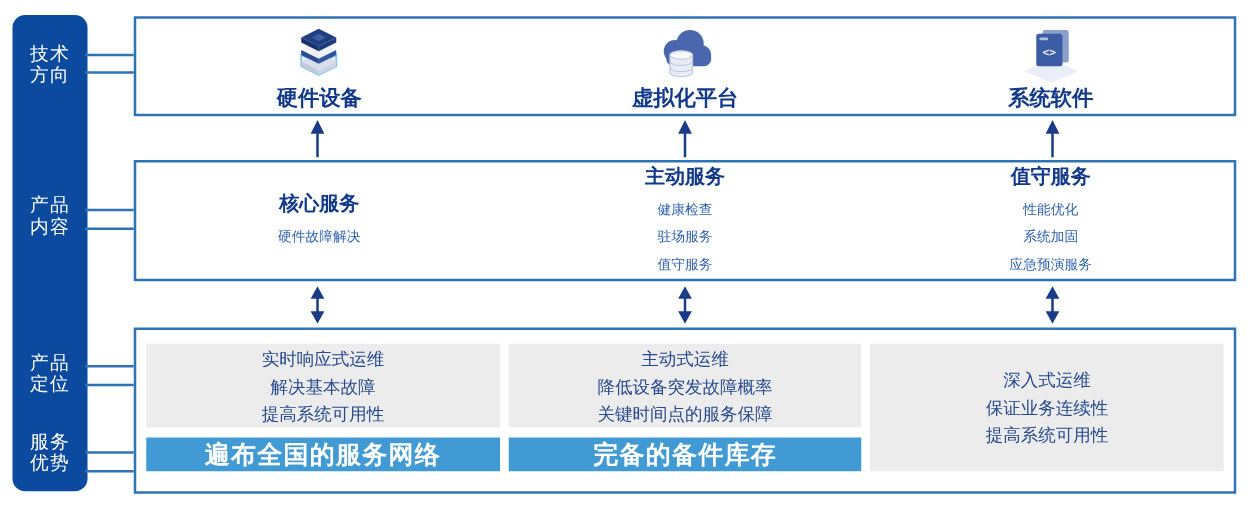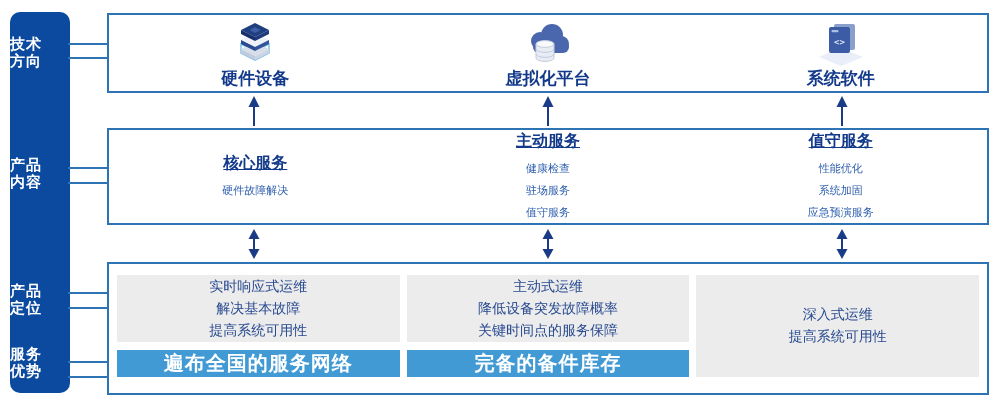--- a/index.html
+++ b/index.html
@@ -6,41 +6,41 @@
   .canvas{
     position:relative;width:1000px;height:407px;background:#fff;
     font-family:"Liberation Sans","DejaVu Sans",sans-serif;overflow:hidden;
   }
   
   .sidebar{
     position:absolute;left:10px;top:12px;width:60px;height:381px;
     background:var(--deep-blue,#0b4a9e);border-radius:10px;
   }
   .side-label{
-    position:absolute;left:0;width:60px;color:#fff;
-    font-weight:bold;font-size:15px;line-height:17px;letter-spacing:1px;
+    position:absolute;left:0;width:60px;text-align:center;color:#fff;
+    font-weight:normal;font-size:15px;line-height:17px;letter-spacing:1px;
   }
   
   .conn{position:absolute;left:68px;width:41px;height:2px;background:var(--line-blue,#2e74b5);}
   
   .box{position:absolute;left:107px;width:882px;background:#fff;
        border:2px solid var(--line-blue,#2e74b5);box-sizing:border-box;display:flex;}
   .top-box{top:13px;height:80px;}
   .mid-box{top:128px;height:97px;}
   .bot-box{top:262px;height:133px;padding:11px 8px 16px 8px;gap:7px;}
   
   .tech-col{flex:1;display:flex;flex-direction:column;align-items:center;justify-content:flex-start;padding-top:3px;}
   .tech-icon{width:48px;height:48px;}
   .tech-label{font-size:17px;font-weight:bold;color:var(--navy,#12398a);margin-top:1px;}
   
   .svc-col{flex:1;display:flex;flex-direction:column;align-items:center;justify-content:center;text-align:center;}
-  .svc-heading{font-size:16px;font-weight:bold;color:var(--navy,#12398a);margin-bottom:5px;text-decoration:underline;}
+  .svc-heading{font-size:16px;font-weight:bold;color:var(--navy,#12398a);margin-bottom:5px;}
   .svc-item{font-size:11px;color:var(--mid-blue,#2e5fae);line-height:22px;}
   
-  .pos-col{flex:1;display:flex;flex-direction:column;font-family:Liberation Serif, serif;}
+  .pos-col{flex:1;display:flex;flex-direction:column;}
   .pos-card{flex:1;background:var(--card-gray,#ececec);display:flex;flex-direction:column;
             align-items:center;justify-content:center;text-align:center;}
   .pos-line{font-size:14px;color:var(--navy2,#27498f);line-height:22px;}
   .pos-bar{height:27px;margin-top:8px;background:var(--sky-blue,#429ad5);
            display:flex;align-items:center;justify-content:center;
            color:#fff;font-size:20px;font-weight:bold;letter-spacing:1px;}
   
   .arrow{position:absolute;width:14px;height:30px;}
   .a1{top:96px;} .a2{top:229px;}
   .ax1{left:247px;} .ax2{left:541px;} .ax3{left:835px;}
@@ -181,18 +181,19 @@
       <div class="pos-card">
         <div class="pos-line">主动式运维</div>
         <div class="pos-line">降低设备突发故障概率</div>
         <div class="pos-line">关键时间点的服务保障</div>
       </div>
       <div class="pos-bar">完备的备件库存</div>
     </div>
     <div class="pos-col">
       <div class="pos-card">
         <div class="pos-line">深入式运维</div>
+        <div class="pos-line">保证业务连续性</div>
         <div class="pos-line">提高系统可用性</div>
       </div>
     </div>
   </div>
 
 </div>
 
 </body></html>

